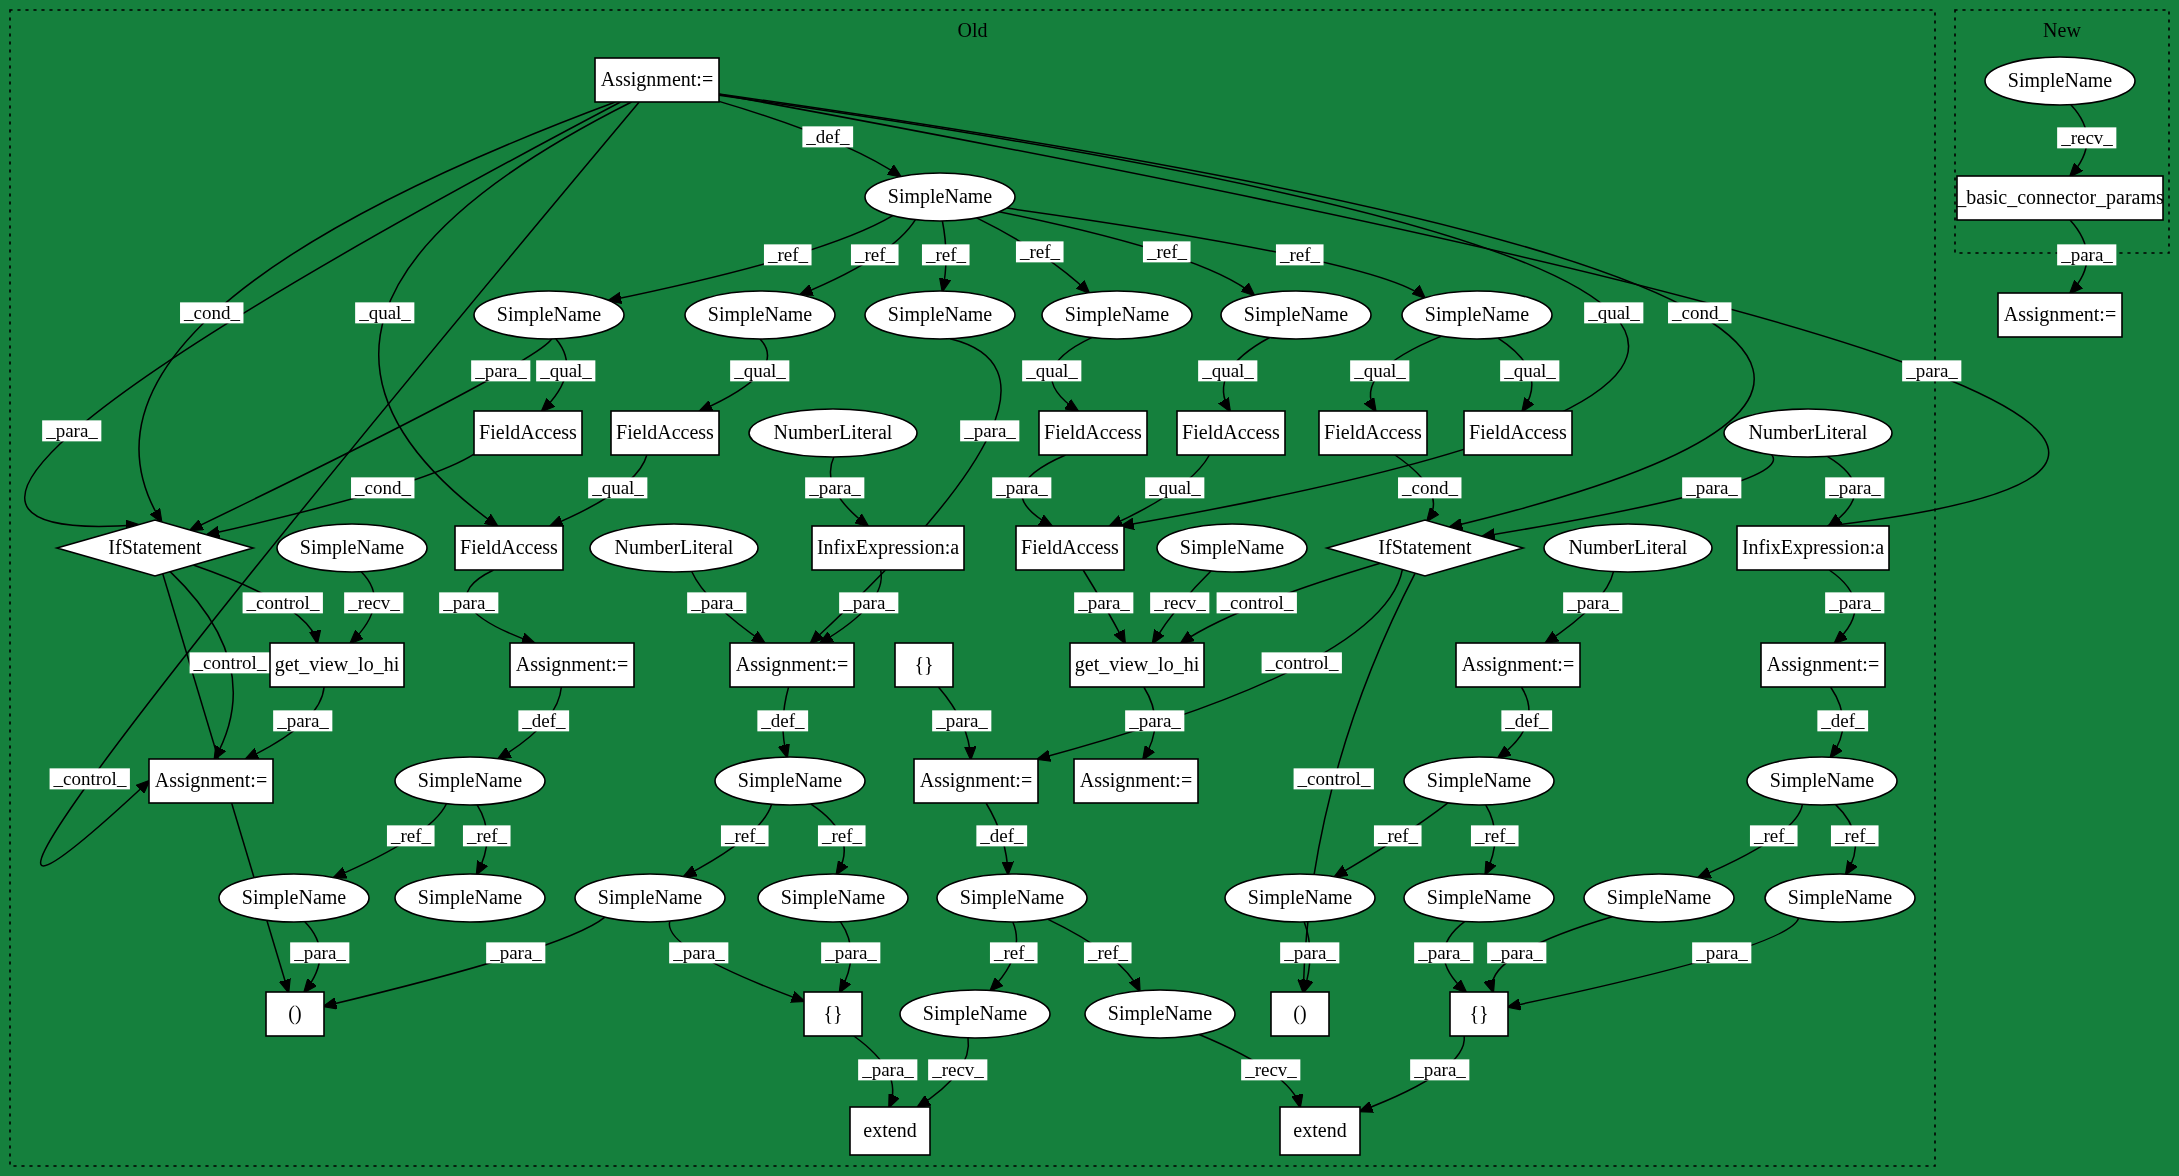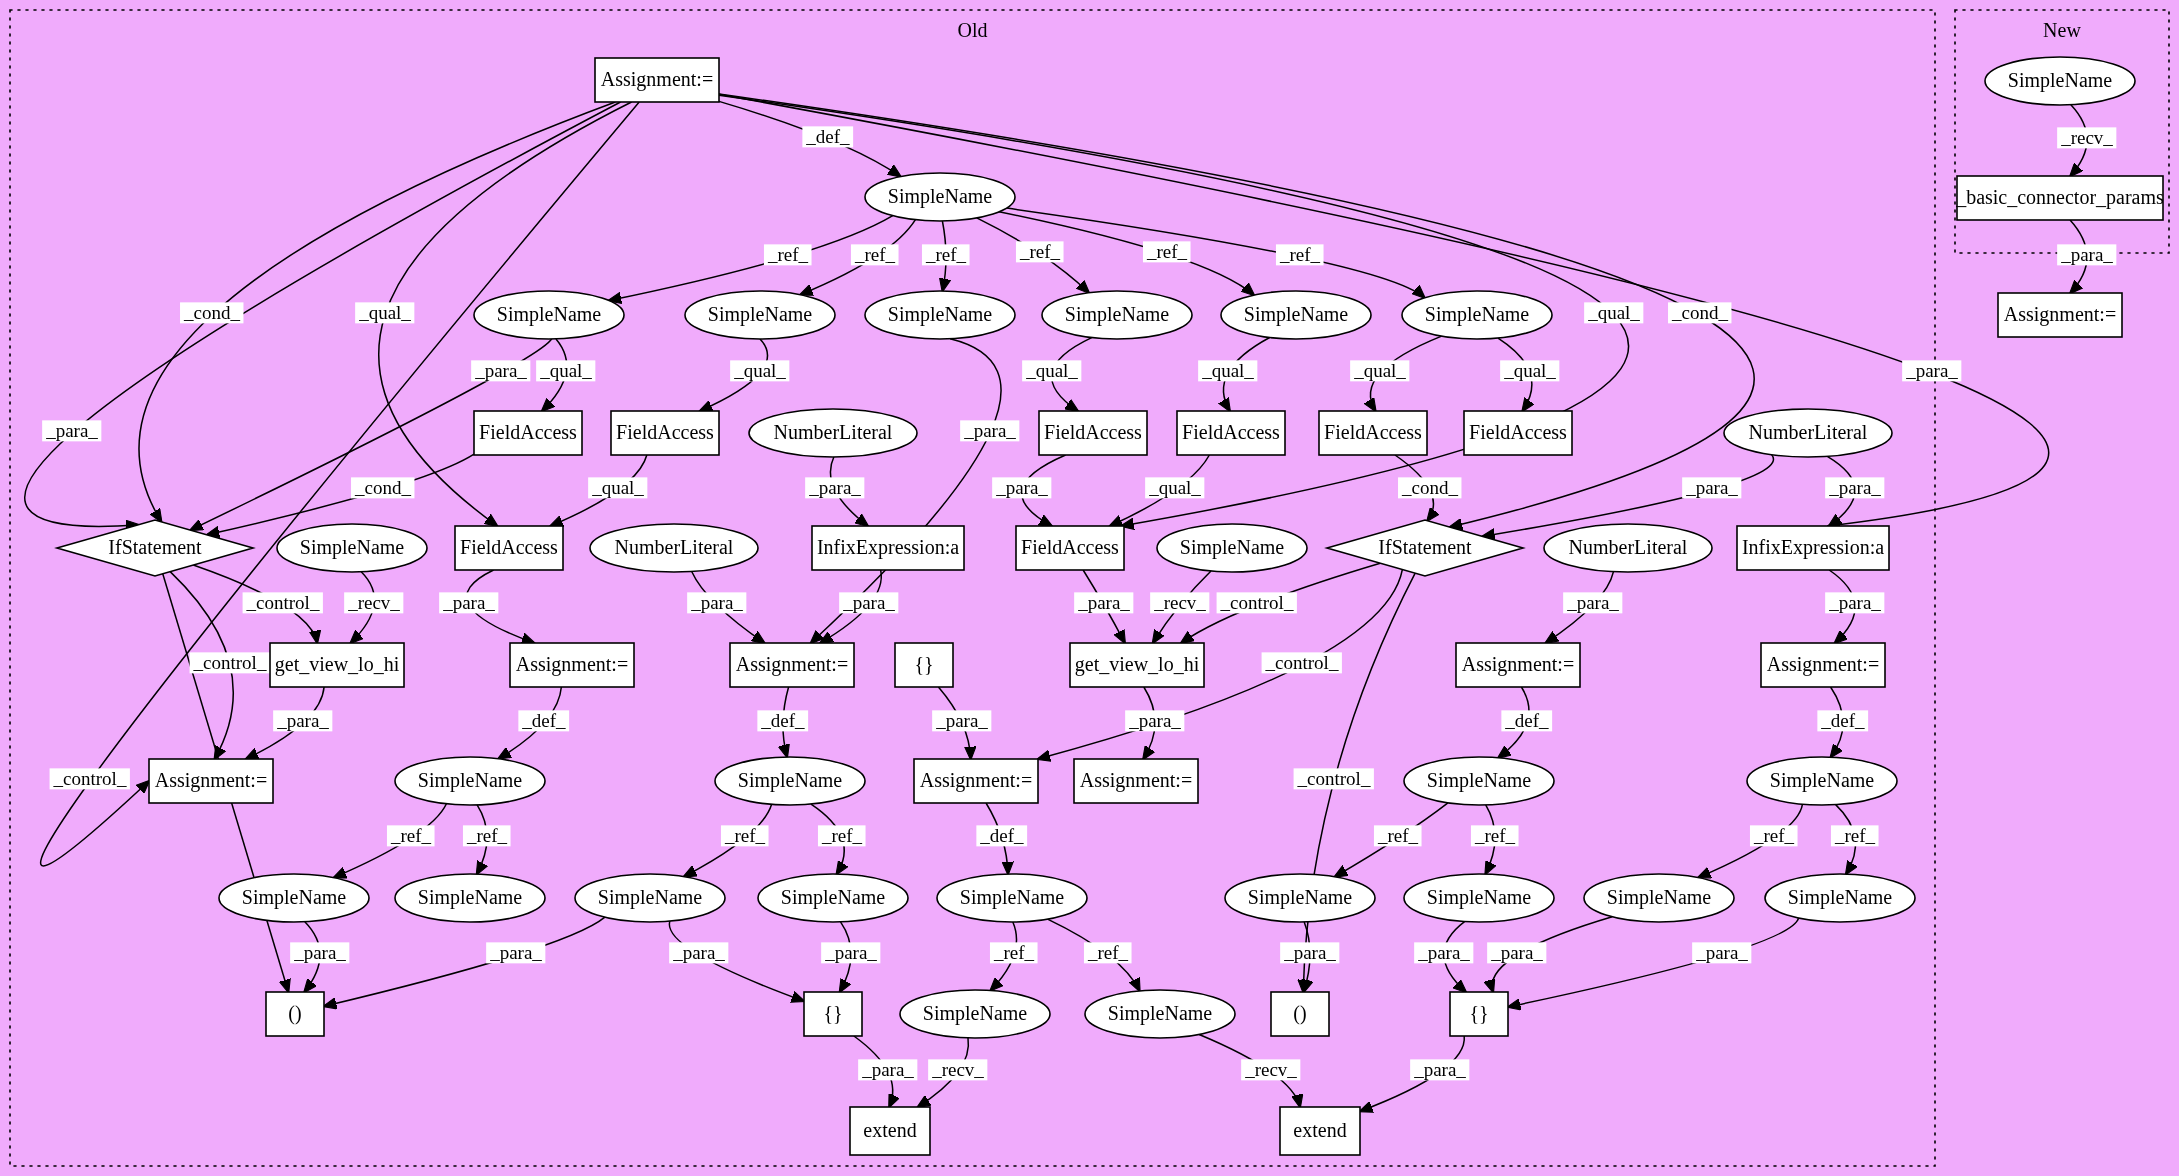--- a/index.html
+++ b/index.html
@@ -4,21 +4,21 @@
 <style>
   html, body {
     margin: 0;
     padding: 0;
     background: #ffffff;
   }
   #stage {
     position: relative;
     width: 2179px;
     height: 1176px;
-    background: #f0abfc;
+    background: #15803d;
     font-family: "Liberation Serif", "DejaVu Serif", serif;
     overflow: hidden;
   }
   svg#graph {
     position: absolute;
     top: 0; left: 0;
     width: 2179px;
     height: 1176px;
   }
   .node-shape {

